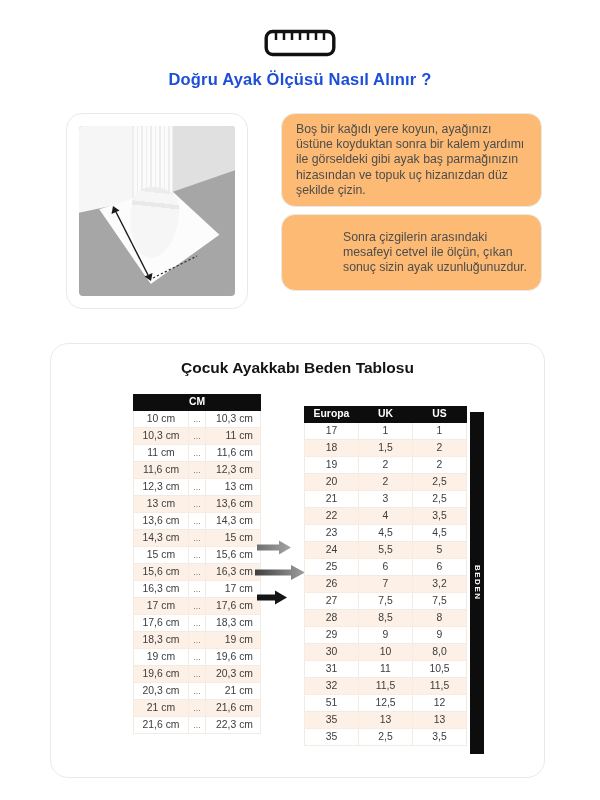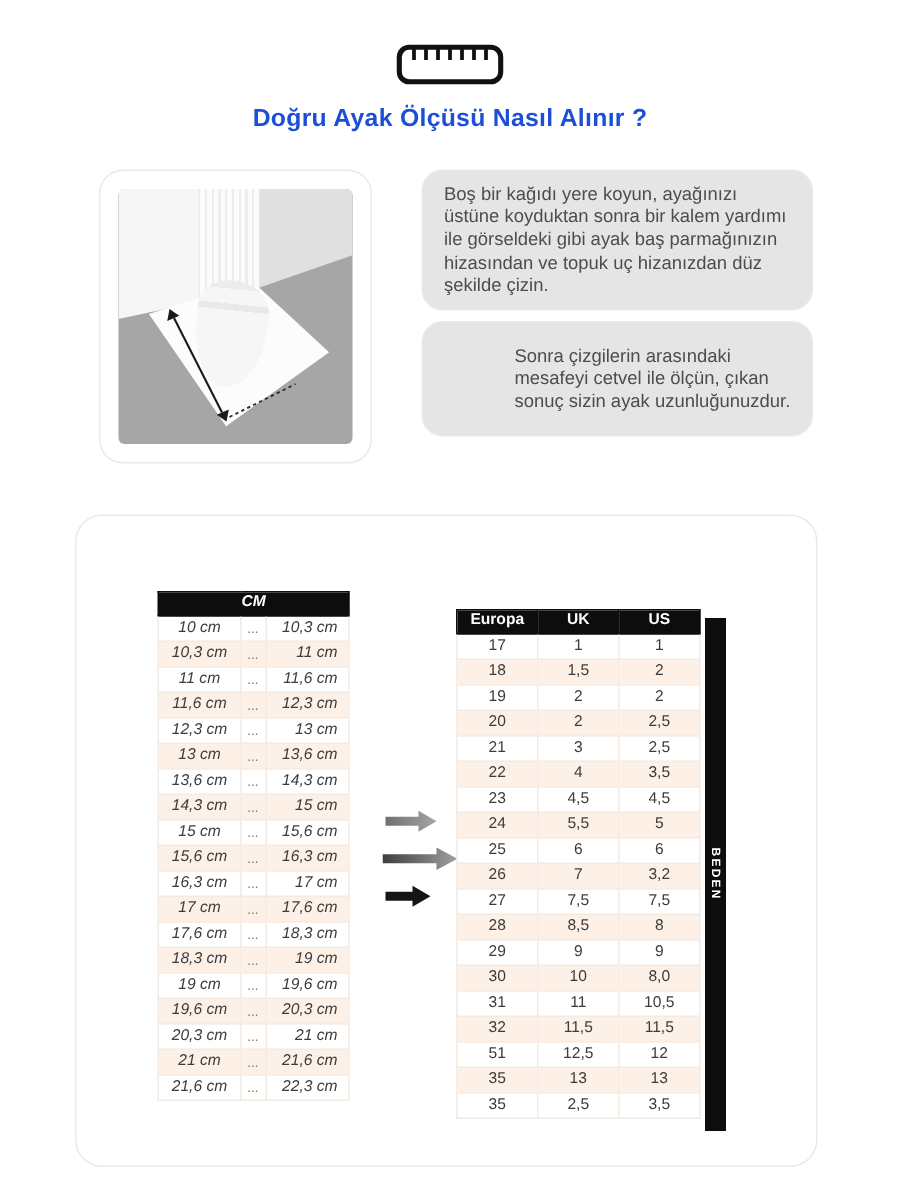--- a/index.html
+++ b/index.html
@@ -9,21 +9,21 @@
 
   
   .ruler-wrap { position:absolute; left:0; top:28px; width:600px; display:flex; justify-content:center; }
   .page-title { position:absolute; left:0; top:70px; width:600px; text-align:center;
                 font-size:16.5px; font-weight:700; color:#1d4ed8; letter-spacing:.2px; }
 
   
   .card { position:absolute; border:1px solid #e9e9e9; border-radius:16px; background:#fff; }
   .photo-card { left:66px; top:113px; width:182px; height:196px; padding:12px; }
   .info-box { left:281px; width:261px; border:1px solid #e9e9e9; border-radius:14px; position:absolute;
-              background:#e5e5e5; display:flex; align-items:center; }
+              background:#fdba74; display:flex; align-items:center; }
   .info-box-1 { top:113px; height:94px; }
   .info-box-2 { top:214px; height:77px;padding-left:47px; }
   .info-text { font-size:12.3px; line-height:15.3px; color:#4d4d4d; padding:12px 14px; }
 
   
   .photo { position:relative; width:156px; height:170px; background:#a6a6a6; border-radius:4px; overflow:hidden; }
   .wall-left  { position:absolute; inset:0; background:#f6f6f6; clip-path:polygon(0 0,56% 0,56% 40%,0 51%); }
   .wall-right { position:absolute; inset:0; background:#e0e0e0; clip-path:polygon(56% 0,100% 0,100% 26%,56% 40%); }
   .paper { position:absolute; inset:0; background:#fcfcfc; clip-path:polygon(13% 49%,57% 36%,90% 64%,46% 93%); }
   .sock-leg { position:absolute; left:34%; top:-3%; width:26%; height:49%;
@@ -38,21 +38,21 @@
   .size-card { left:50px; top:343px; width:495px; height:435px; border-radius:18px; }
   .size-title { position:absolute; left:0; top:15px; width:100%; text-align:center;
                 font-size:15.5px; font-weight:700; color:#141414; }
 
   table { border-collapse:collapse; table-layout:fixed; width:100%; }
   td,th { border:1px solid #f2ebe4; font-size:10.4px; color:#3c3c3c; height:17px; padding:0;
           text-align:center; font-weight:400; line-height:1; }
   thead th { background:#0d0d0d; color:#ffffff; border:1px solid #0d0d0d; font-weight:700; height:16px; }
   tbody tr:nth-child(even) td { background:#fdf0e6; border-color:#f8ece2; }
 
-  .cm-table-wrap   { position:absolute; left:54px;  top:50px; width:127px;font-style:italic; }
+  .cm-table-wrap   { position:absolute; left:82px;  top:50px; width:127px; }
   .size-table-wrap { position:absolute; left:253px; top:62px; width:162px; }
   td.cs { color:#777; font-size:9px; }
   td.cr { text-align:right; padding-right:7px; }
 
   .arrows-wrap { position:absolute; left:204px; top:193px; width:52px; height:72px; }
 
   .beden-bar { position:absolute; left:419px; top:68px; width:14px; height:342px; background:#0d0d0d;
                display:flex; align-items:center; justify-content:center; }
   .beden-label { writing-mode:vertical-rl; color:#fff; font-size:8px; font-weight:700; letter-spacing:1.5px; }
 </style>
@@ -95,20 +95,21 @@
   </div>
 
   <div class="info-box info-box-1">
     <div class="info-text">Boş bir kağıdı yere koyun, ayağınızı üstüne koyduktan sonra bir kalem yardımı ile görseldeki gibi ayak baş parmağınızın hizasından ve topuk uç hizanızdan düz şekilde çizin.</div>
   </div>
   <div class="info-box info-box-2">
     <div class="info-text">Sonra çizgilerin arasındaki mesafeyi cetvel ile ölçün, çıkan sonuç sizin ayak uzunluğunuzdur.</div>
   </div>
 
   <div class="card size-card">
+    <div class="size-title">Çocuk Ayakkabı Beden Tablosu</div>
 
     <div class="cm-table-wrap">
       <table>
         <colgroup>
             <col style="width:55px">
             <col style="width:17px">
             <col style="width:55px">
           </colgroup>
         <thead>
           <tr>

